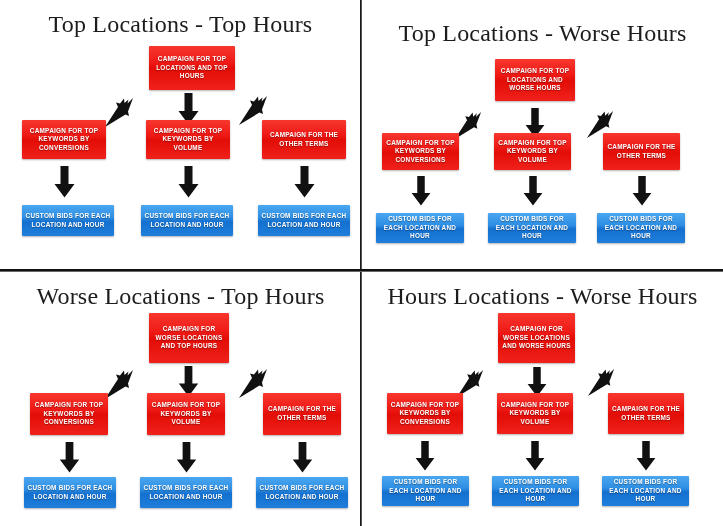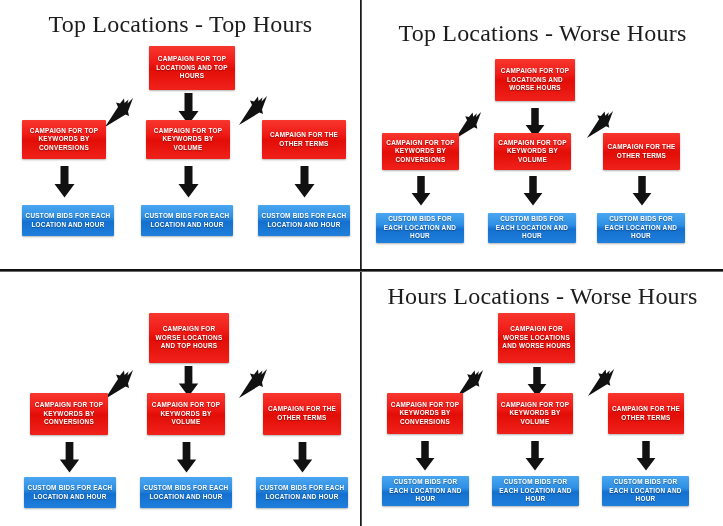--- a/index.html
+++ b/index.html
@@ -236,20 +236,21 @@
     </div>
     <div class="box box-blue" style="left:126px; top:204px; width:88px; height:30px;">
       <span class="box-text">CUSTOM BIDS FOR EACH LOCATION AND HOUR</span>
     </div>
     <div class="box box-blue" style="left:235px; top:204px; width:88px; height:30px;">
       <span class="box-text">CUSTOM BIDS FOR EACH LOCATION AND HOUR</span>
     </div>
   </div>
 
   <div class="quadrant q-bl">
+    <div class="q-title">Worse Locations - Top Hours</div>
 
     <div class="box box-red" style="left:149px; top:43px; width:80px; height:50px;">
       <span class="box-text">CAMPAIGN FOR WORSE LOCATIONS AND TOP HOURS</span>
     </div>
 
     <div class="arrow" style="left:104px; top:99px;">
       <svg width="30" height="31" viewBox="0 0 30 31">
           <path d="M29 1 L23.5 6.5 L24.5 2.5 L20.5 6 L20 1.5 L16 6.5 L12 5.5 L14 10 L1 30 L21.5 17.5 L25 19 L24 14.5 Z" fill="#111111"></path>
         </svg>
     </div>

